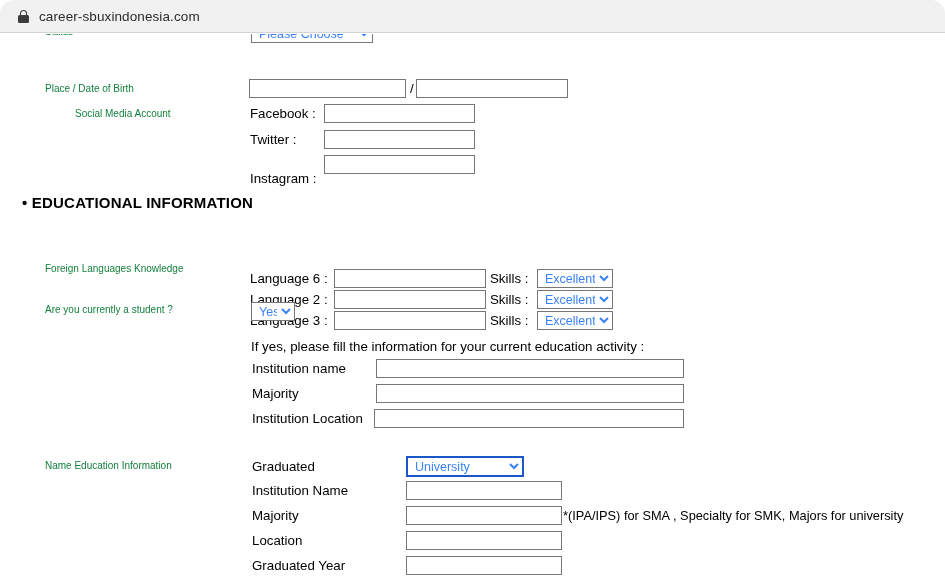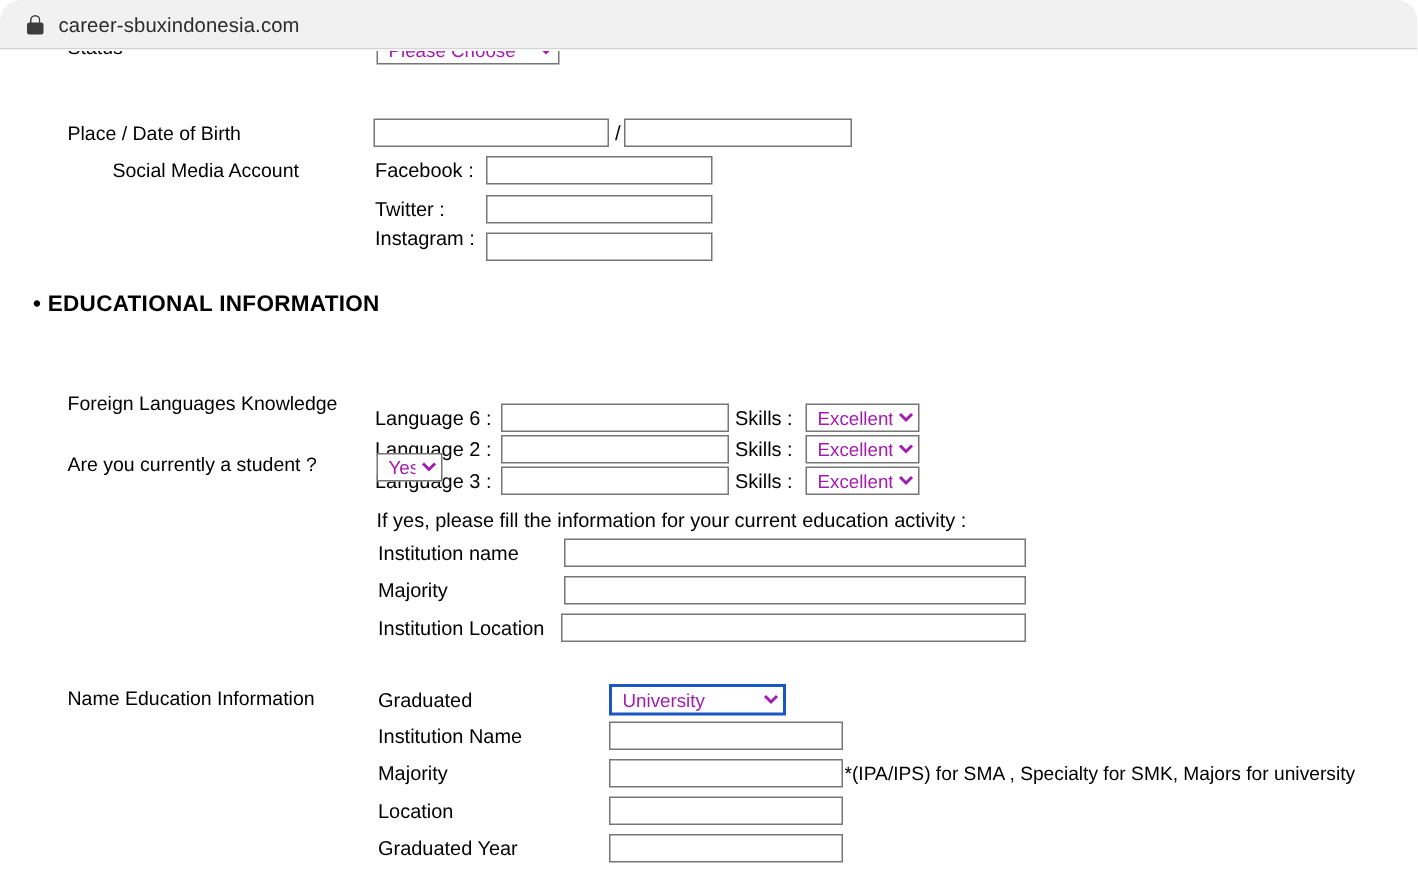--- a/index.html
+++ b/index.html
@@ -66,22 +66,22 @@
     position: absolute;
     left: 0;
     top: 34px;
     width: 945px;
     height: 548px;
     background: #ffffff;
     overflow: hidden;
   }
 
   .lbl {
-    font-size: 13px;
-    color: #000000;
+    font-size: 10px;
+    color: #15803d;
     white-space: nowrap;
     line-height: 16px;
   }
   .lbl-sub {
     font-size: 13.3px;
     color: #000;
     white-space: nowrap;
     line-height: 16px;
   }
 
@@ -107,21 +107,21 @@
     height: 19px;
   }
 
   select.sel {
     position: absolute;
     box-sizing: border-box;
     border: 1px solid #767676;
     background: #ffffff;
     font-family: "Liberation Sans", sans-serif;
     font-size: 12.5px;
-    color: #a21caf;
+    color: #3b82f6;
     height: 19px;
     padding: 0 1px 0 3px;
     border-radius: 0;
     outline: none;
     -webkit-appearance: menulist;
     appearance: menulist;
   }
   select.sel.focused {
     border: 2px solid #1a56c4;
     outline: none;
@@ -177,21 +177,21 @@
   <input class="tb" style="left: 416px; top: 45px; width: 152px;" value="">
 
   <span class="lbl" style="position:absolute;left:45px;top:72px;margin-left:30px;">Social Media Account</span>
 
   <span class="lbl-sub" style="position:absolute;left:250px;top:72px;">Facebook :</span>
   <input class="tb" style="left: 324px; top: 70px; width: 151px;" value="">
 
   <span class="lbl-sub" style="position:absolute;left:250px;top:98px;">Twitter    :</span>
   <input class="tb" style="left: 324px; top: 96px; width: 151px;" value="">
 
-  <span class="lbl-sub" style="position:absolute;left:250px;top:117px;">Instagram :</span>
+  <span class="lbl-sub" style="position:absolute;left:250px;top:137px;">Instagram :</span>
   <input class="tb" style="left: 324px; top: 121px; width: 151px;" value="">
 
   <div class="sect-head" style="left:22px;top:160px;">
     <span>•</span>
     <span>EDUCATIONAL INFORMATION</span>
   </div>
 
   <span class="lbl" style="position:absolute;left:45px;top:227px;text-align:right;">Foreign Languages Knowledge</span>
 
   <span class="lbl-sub" style="position:absolute;left:250px;top:237px;">Language 6 :</span>

